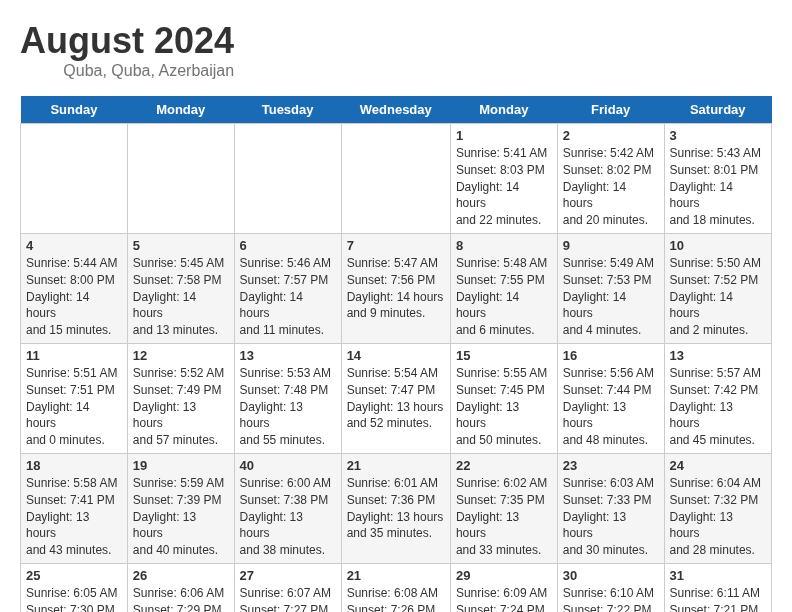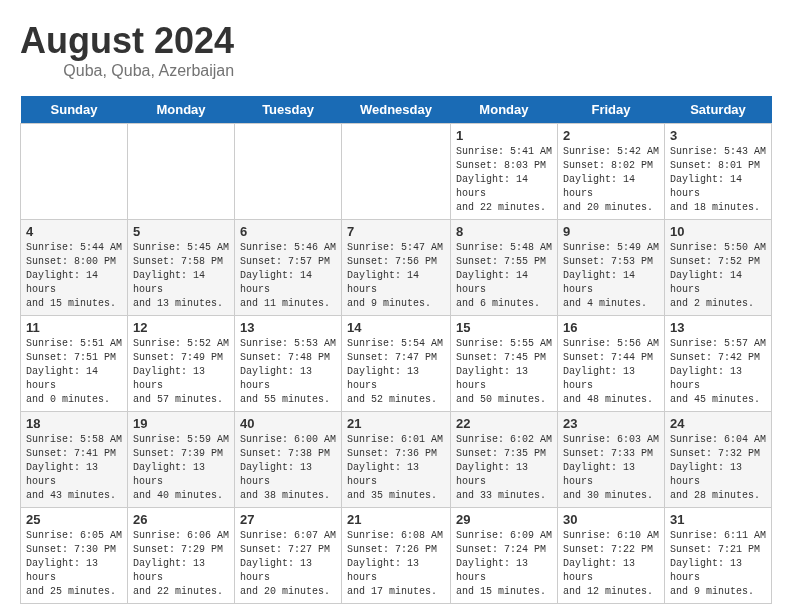--- a/index.html
+++ b/index.html
@@ -57,24 +57,23 @@
     tbody tr:nth-child(even) td {
       background: #f5f5f5;
     }
     .day-num {
       font-size: 13px;
       font-weight: bold;
       color: #333;
       margin-bottom: 2px;
     }
     .day-info {
-      font-size: 10px;
+      font-size: 12px;
       color: #333;
       line-height: 1.4;
-      font-family: Liberation Mono, monospace;
     }
     td.empty {
       background: #fff;
     }
   </style>
 </head>
 <body>
 
 <div class="header">
   <div class="title-area">

